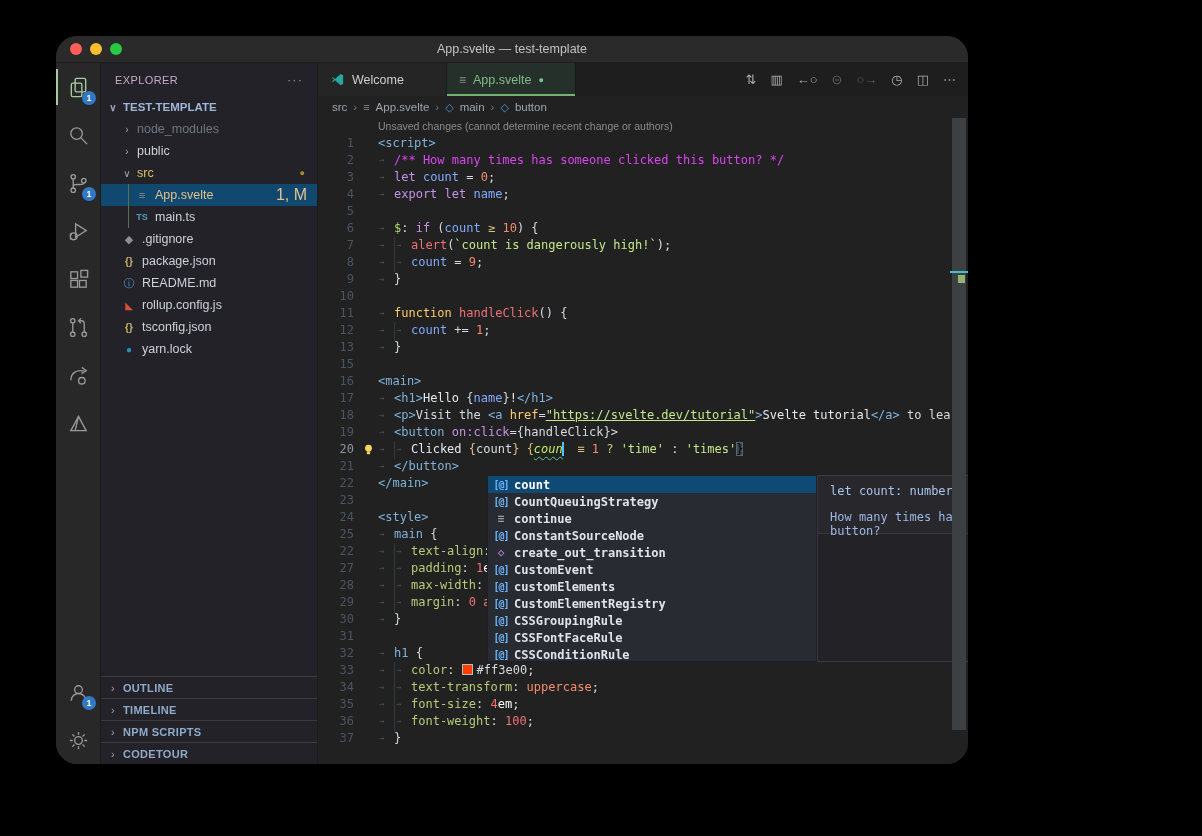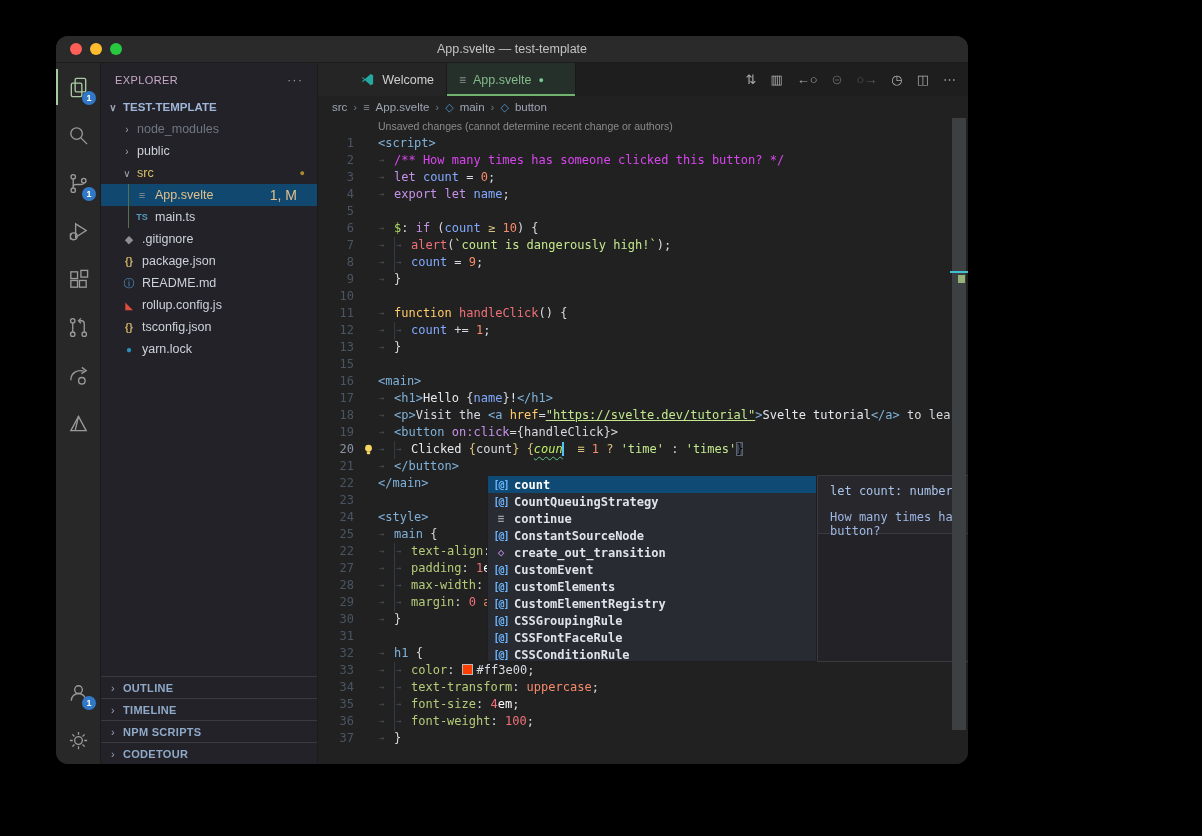--- a/index.html
+++ b/index.html
@@ -1,17 +1,17 @@
 <!DOCTYPE html>
 <html><head>
 <meta charset="utf-8">
 <style>
   html,body{margin:0;padding:0;background:#000;}
   body{width:1202px;height:836px;position:relative;font-family:"Liberation Sans",sans-serif;overflow:hidden;}
-  .window{position:absolute;left:56px;top:36px;width:912px;height:728px;background:#212121;border-radius:12px;overflow:hidden;box-shadow:0 18px 50px rgba(0,0,0,.8);display:flex;flex-direction:column;}
+  .window{position:absolute;left:56px;top:36px;width:912px;height:728px;background:#212121;border-radius:21px;overflow:hidden;box-shadow:0 18px 50px rgba(0,0,0,.8);display:flex;flex-direction:column;}
   
   .titlebar{height:26px;background:#2a2a2a;display:flex;align-items:center;position:relative;flex:0 0 auto;border-bottom:1px solid #1c1c1c;}
   .lights{display:flex;gap:8px;margin-left:14px;}
   .light{width:12px;height:12px;border-radius:50%;}
   .l-red{background:#ff5f57;}.l-yellow{background:#febc2e;}.l-green{background:#28c840;}
   .wtitle{position:absolute;left:0;right:0;text-align:center;color:#c2c2c2;font-size:12.5px;}
   
   .mainrow{flex:1;display:flex;min-height:0;}
   
   .abar{width:44px;background:#282828;display:flex;flex-direction:column;border-right:1px solid #1b1b1b;}
@@ -31,30 +31,30 @@
   .trow.root{padding-left:6px;font-weight:bold;color:#9fb6d8;font-size:11.5px;}
   .trow.d1{padding-left:20px;}
   .trow.d2{padding-left:33px;}
   .trow.dim{color:#6e7681;}
   .trow.mod{color:#d7c064;}
   .trow.selected{background:#11486f;color:#e2c08d;}
   .guide{position:absolute;left:27px;top:0;bottom:0;width:1px;background:#56714e;}
   .fic{width:16px;margin-right:5px;text-align:center;font-size:11px;flex:0 0 auto;}
   .fi-gray{color:#8a8f98;}.fi-ts{color:#519aba;font-weight:bold;font-size:9px;}.fi-yellow{color:#cbb266;font-size:10px;font-weight:bold;}
   .fi-blue{color:#4e94ce;}.fi-red{color:#e04c3c;font-size:10px;}.fi-teal{color:#2c8ebb;font-size:10px;}
-  .t-badge{position:absolute;right:20px;font-size:14px;color:#e2c08d;}
+  .t-badge{position:absolute;right:10px;font-size:16px;color:#e2c08d;}
   .t-dot{position:absolute;right:12px;color:#a98c2d;font-size:9px;}
   .sb-sections{position:absolute;left:0;right:0;bottom:0;}
   .sb-sec{height:21px;border-top:1px solid #3a3a3f;display:flex;align-items:center;padding-left:6px;color:#8fa9c9;font-size:11px;font-weight:bold;letter-spacing:.3px;cursor:pointer;}
   .sb-sec .chev{width:12px;margin-right:4px;font-weight:normal;color:#9da5b4;text-align:center;}
   
   .edcol{flex:1;display:flex;flex-direction:column;min-width:0;background:#212121;}
   .tabsbar{height:33px;background:#1e1e1e;display:flex;flex:0 0 auto;align-items:stretch;}
   .tab{display:flex;align-items:center;padding:0 12px;font-size:12.5px;color:#cfcfcf;gap:7px;border-right:1px solid #191919;cursor:pointer;position:relative;min-width:104px;}
-  .tab.inactive{background:#252525;justify-content:flex-end;}
+  .tab.inactive{background:#252525;}
   .tab.active{background:#26302a;color:#82b989;}
   .tab.active::after{content:"";position:absolute;left:0;right:0;bottom:0;height:2px;background:#70b46f;}
   .tab .ticon{width:15px;height:15px;flex:0 0 auto;}
   .tab .lines-ic{color:#8a8f98;font-size:12px;}
   .tab .dirty{color:#73c991;font-size:9px;}
   .tab-actions{margin-left:auto;display:flex;align-items:center;gap:14px;padding-right:12px;color:#ababab;font-size:13px;}
   .tab-actions span{cursor:pointer;white-space:nowrap;}
   .tab-actions .dim{color:#5f5f5f;}
   .crumbs{height:22px;display:flex;align-items:center;padding-left:14px;font-size:11.5px;color:#9da5b4;gap:6px;flex:0 0 auto;background:#212121;}
   .crumbs .sep{color:#6e7681;}

